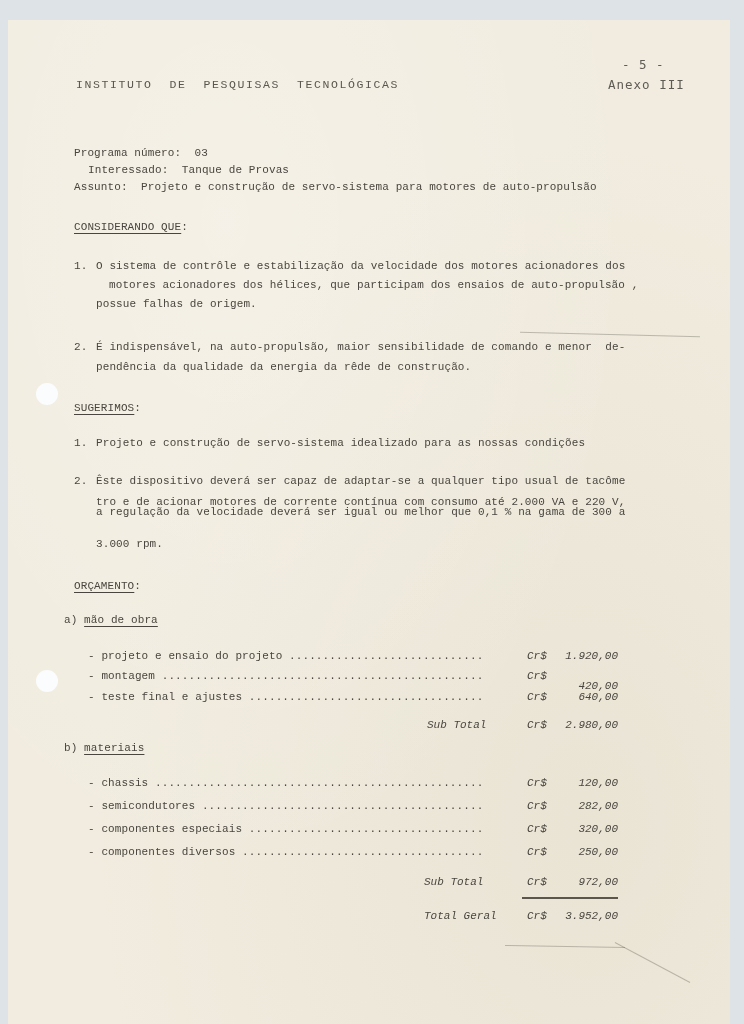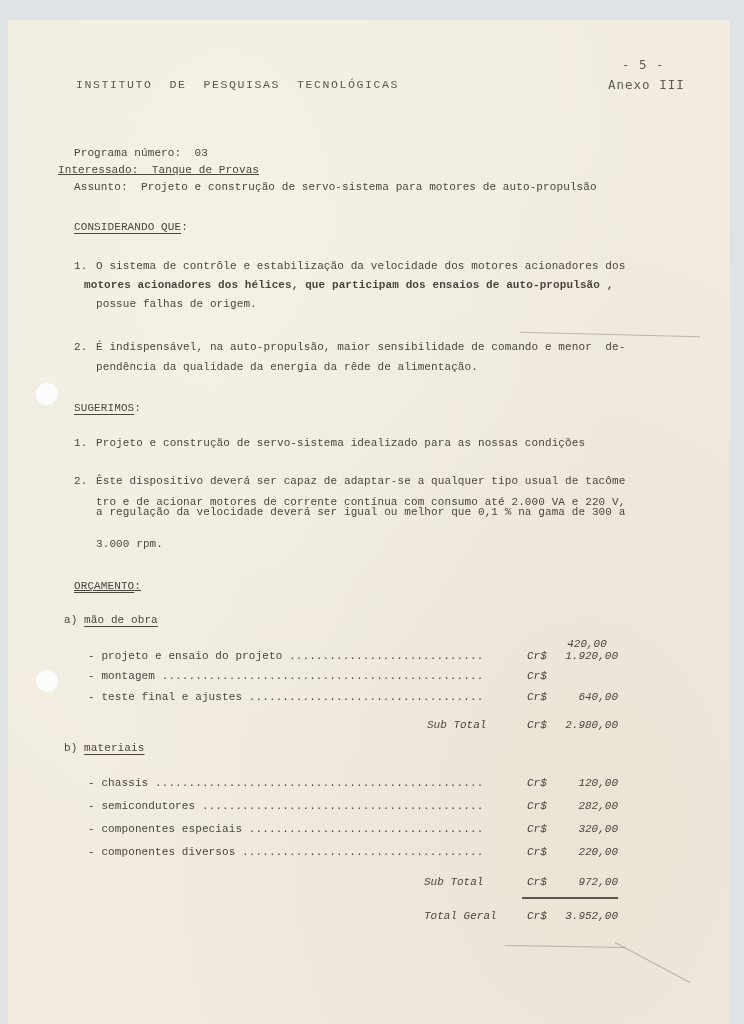--- a/index.html
+++ b/index.html
@@ -35,58 +35,58 @@
 <div class="paper"></div>
 
 <div class="hole" style="top:383px;"></div>
 <div class="hole" style="top:670px;"></div>
 
 <div class="t hdr" style="left:76px; top:78px;">INSTITUTO  DE  PESQUISAS  TECNOLÓGICAS</div>
 <div class="t mono2" style="left:622px; top:57px;">- 5 -</div>
 <div class="t mono2" style="left:608px; top:77px;">Anexo III</div>
 
 <div class="t" style="left:74px; top:147px;">Programa número:  03</div>
-<div class="t" style="left:58px; top:164px;text-decoration:underline;">Interessado:  Tanque de Provas</div>
+<div class="t" style="left:88px; top:164px;">Interessado:  Tanque de Provas</div>
 <div class="t" style="left:74px; top:181px;text-align:right;">Assunto:  Projeto e construção de servo-sistema para motores de auto-propulsão</div>
 
 <div class="t" style="left:74px; top:221px;"><span class="u">CONSIDERANDO QUE</span><span>:</span></div>
 
 <div class="t" style="left:74px; top:260px;">1.</div>
 <div class="t" style="left:96px; top:260px;">O sistema de contrôle e estabilização da velocidade dos motores acionadores dos</div>
-<div class="t" style="left:84px; top:279px;font-weight:bold;">motores acionadores dos hélices, que participam dos ensaios de auto-propulsão ,</div>
+<div class="t" style="left:109px; top:279px;">motores acionadores dos hélices, que participam dos ensaios de auto-propulsão ,</div>
 <div class="t" style="left:96px; top:298px;">possue falhas de origem.</div>
 
 <div class="scratch" style="left:520px; top:334px; width:180px; transform:rotate(1.5deg);"></div>
 
 <div class="t" style="left:74px; top:341px;">2.</div>
 <div class="t" style="left:96px; top:341px;">É indispensável, na auto-propulsão, maior sensibilidade de comando e menor  de-</div>
-<div class="t" style="left:96px; top:361px;">pendência da qualidade da energia da rêde de alimentação.</div>
+<div class="t" style="left:96px; top:361px;">pendência da qualidade da energia da rêde de construção.</div>
 
 <div class="t" style="left:74px; top:402px;"><span class="u">SUGERIMOS</span><span>:</span></div>
 
 <div class="t" style="left:74px; top:437px;">1.</div>
 <div class="t" style="left:96px; top:437px;text-align:center;">Projeto e construção de servo-sistema idealizado para as nossas condições</div>
 
 <div class="t" style="left:74px; top:475px;">2.</div>
 <div class="t" style="left:96px; top:475px;">Êste dispositivo deverá ser capaz de adaptar-se a qualquer tipo usual de tacôme</div>
 <div class="t" style="left:96px; top:496px;">tro e de acionar motores de corrente contínua com consumo até 2.000 VA e 220 V,</div>
 <div class="t" style="left:96px; top:506px;">a regulação da velocidade deverá ser igual ou melhor que 0,1 % na gama de 300 a</div>
 <div class="t" style="left:96px; top:538px;">3.000 rpm.</div>
 
-<div class="t" style="left:74px; top:580px;text-decoration:underline;"><span class="u">ORÇAMENTO</span><span>:</span></div>
+<div class="t" style="left:74px; top:580px;"><span class="u">ORÇAMENTO</span><span>:</span></div>
 
 <div class="t" style="left:64px; top:614px;"><span>a) </span><span class="u">mão de obra</span></div>
 
 <div class="t" style="left:88px; top:650px; width:418px; overflow:hidden;">- projeto e ensaio do projeto .............................</div>
 <div class="amt" style="left:527px; top:650px;">Cr$</div>
 <div class="amt" style="left:556px; top:650px; width:62px; text-align:right;">1.920,00</div>
 
 <div class="t" style="left:88px; top:670px; width:418px; overflow:hidden;">- montagem ................................................</div>
 <div class="amt" style="left:527px; top:670px;">Cr$</div>
-<div class="amt" style="left:556px; top:638px; width:62px; text-align:center;">420,00</div>
+<div class="amt" style="left:556px; top:680px; width:62px; text-align:right;">420,00</div>
 
 <div class="t" style="left:88px; top:691px; width:418px; overflow:hidden;">- teste final e ajustes ...................................</div>
 <div class="amt" style="left:527px; top:691px;">Cr$</div>
 <div class="amt" style="left:556px; top:691px; width:62px; text-align:right;">640,00</div>
 
 <div class="amt" style="left:427px; top:719px;">Sub Total</div>
 <div class="amt" style="left:527px; top:719px;">Cr$</div>
 <div class="amt" style="left:556px; top:719px; width:62px; text-align:right;">2.980,00</div>
 
 <div class="t" style="left:64px; top:742px;"><span>b) </span><span class="u">materiais</span></div>
@@ -98,21 +98,21 @@
 <div class="t" style="left:88px; top:800px; width:418px; overflow:hidden;">- semicondutores ..........................................</div>
 <div class="amt" style="left:527px; top:800px;">Cr$</div>
 <div class="amt" style="left:556px; top:800px; width:62px; text-align:right;">282,00</div>
 
 <div class="t" style="left:88px; top:823px; width:418px; overflow:hidden;">- componentes especiais ...................................</div>
 <div class="amt" style="left:527px; top:823px;">Cr$</div>
 <div class="amt" style="left:556px; top:823px; width:62px; text-align:right;">320,00</div>
 
 <div class="t" style="left:88px; top:846px; width:418px; overflow:hidden;">- componentes diversos ....................................</div>
 <div class="amt" style="left:527px; top:846px;">Cr$</div>
-<div class="amt" style="left:556px; top:846px; width:62px; text-align:right;">220,00</div>
+<div class="amt" style="left:556px; top:846px; width:62px; text-align:right;">250,00</div>
 
 <div class="amt" style="left:424px; top:876px;">Sub Total</div>
 <div class="amt" style="left:527px; top:876px;">Cr$</div>
 <div class="amt" style="left:556px; top:876px; width:62px; text-align:right;">972,00</div>
 
 <div class="rule" style="left:522px; top:897px; width:96px;"></div>
 
 <div class="amt" style="left:424px; top:910px;">Total Geral</div>
 <div class="amt" style="left:527px; top:910px;">Cr$</div>
 <div class="amt" style="left:556px; top:910px; width:62px; text-align:right;">3.952,00</div>

